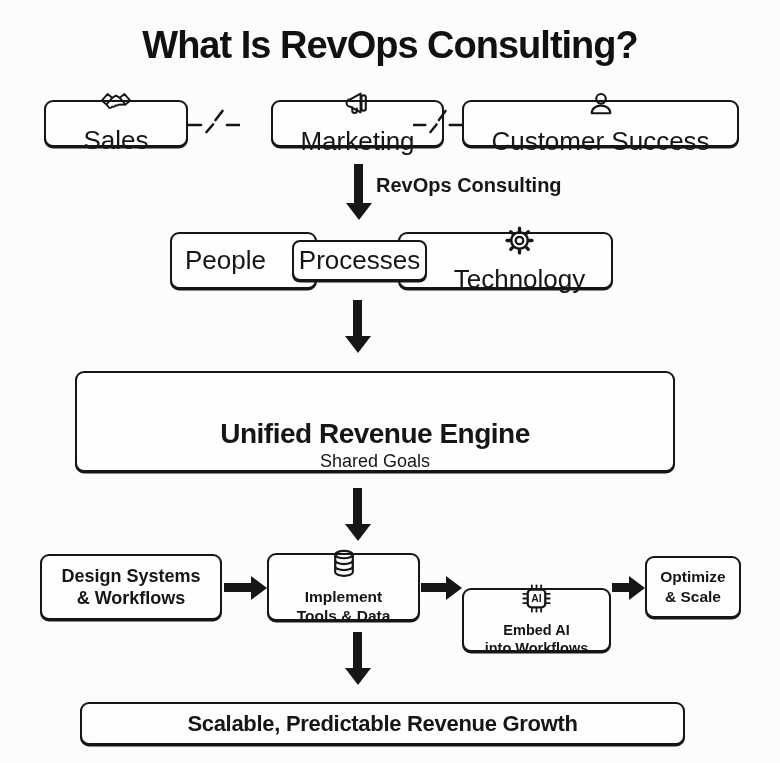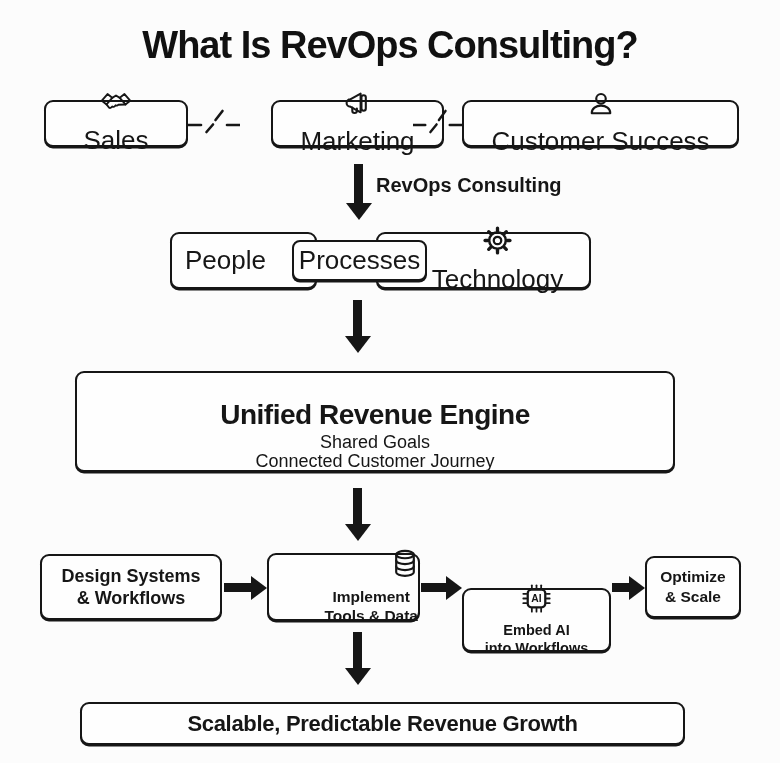--- a/index.html
+++ b/index.html
@@ -33,30 +33,30 @@
   }
   .arrow1{left:354px;top:164px;height:40px;}
   .arrow2{left:353px;top:300px;height:37px;}
   .arrow3{left:353px;top:488px;height:37px;}
   .arrow4{left:353px;top:632px;height:37px;}
   .revops-label{position:absolute;left:376px;top:174px;font-size:20px;font-weight:700;white-space:nowrap;}
 
   .pillar{font-size:26px;font-weight:500;}
   .people-box{left:170px;top:232px;width:147px;height:57px;padding-right:36px;z-index:1;}
   .processes-box{left:292px;top:240px;width:135px;height:41px;z-index:2;border-radius:8px;}
-  .technology-box{left:376px;top:232px;width:215px;height:57px;padding-left:28px;z-index:1;gap:9px;}
+  .technology-box{left:398px;top:232px;width:215px;height:57px;padding-left:28px;z-index:1;gap:9px;}
 
   .engine-box{left:75px;top:371px;width:600px;height:101px;flex-direction:column;justify-content:flex-end;padding-top:6px;}
   .engine-title{font-size:28px;line-height:34px;font-weight:700;letter-spacing:-0.5px;}
   .engine-line{font-size:18px;line-height:18px;margin-top:1px;}
 
   .step{top:554px;font-weight:700;text-align:center;}
   .step-text{display:flex;flex-direction:column;align-items:center;}
   .step1{left:40px;width:182px;height:66px;font-size:18px;line-height:22px;flex-direction:column;}
-  .step2{left:267px;top:553px;width:153px;height:68px;gap:9px;font-size:15.5px;line-height:19px;align-items:flex-end;}
+  .step2{left:267px;top:553px;width:153px;height:68px;gap:9px;font-size:15.5px;line-height:19px;}
   .step3{left:462px;top:588px;width:149px;height:64px;gap:7px;font-size:14.5px;line-height:18px;}
   .step4{left:645px;top:556px;width:96px;height:62px;font-size:15.5px;line-height:20px;flex-direction:column;}
 
   .harrow{position:absolute;top:583px;height:9px;background:#161616;}
   .harrow::after{
     content:"";position:absolute;right:-15px;top:50%;transform:translateY(-50%);
     width:0;height:0;border-top:12px solid transparent;border-bottom:12px solid transparent;
     border-left:16px solid #161616;
   }
   .harrow1{left:224px;width:28px;}
@@ -153,21 +153,20 @@
   </div>
   <div class="box pillar processes-box">
     <span>Processes</span>
   </div>
 
   <div class="varrow arrow2"></div>
 
   <div class="box engine-box">
     <div class="engine-title">Unified Revenue Engine</div>
     <div class="engine-line">Shared Goals</div>
-    <div class="engine-line">Connected Customer Journey</div>
   </div>
 
   <div class="varrow arrow3"></div>
 
   <div class="box step step1">
     <span>Design Systems</span>
     <span>&amp; Workflows</span>
   </div>
 
   <div class="harrow harrow1"></div>

